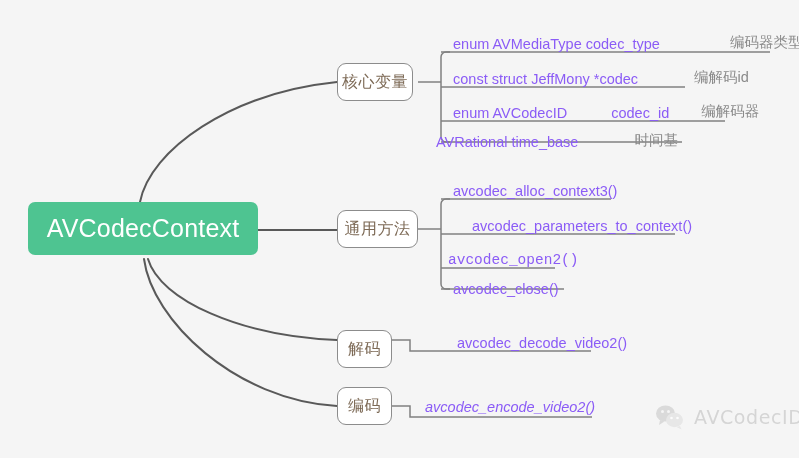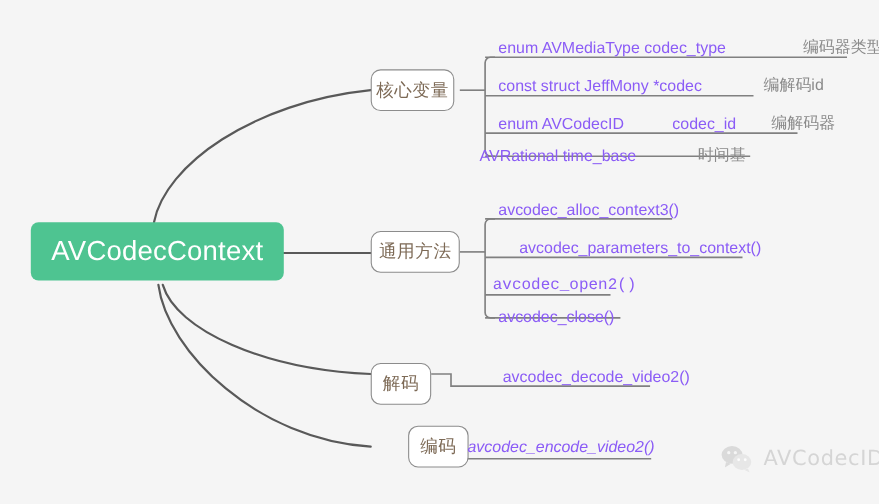--- a/index.html
+++ b/index.html
@@ -62,21 +62,21 @@
   }
   .branch-label {
     color: #7d6a56;
     font-size: 16px;
     white-space: nowrap;
     letter-spacing: 0.5px;
   }
   .branch-1 { left: 337px; top: 63px;  width: 76px; }
   .branch-2 { left: 337px; top: 210px; width: 81px; }
   .branch-3 { left: 337px; top: 330px; width: 55px; }
-  .branch-4 { left: 337px; top: 387px; width: 55px; margin-left: 34px; }
+  .branch-4 { left: 337px; top: 387px; width: 55px; }
 
   
   .leaf {
     position: absolute;
     display: flex;
     align-items: flex-end;
     white-space: nowrap;
     font-size: 14.5px;
     color: #8a8a8a;
     height: 22px;

